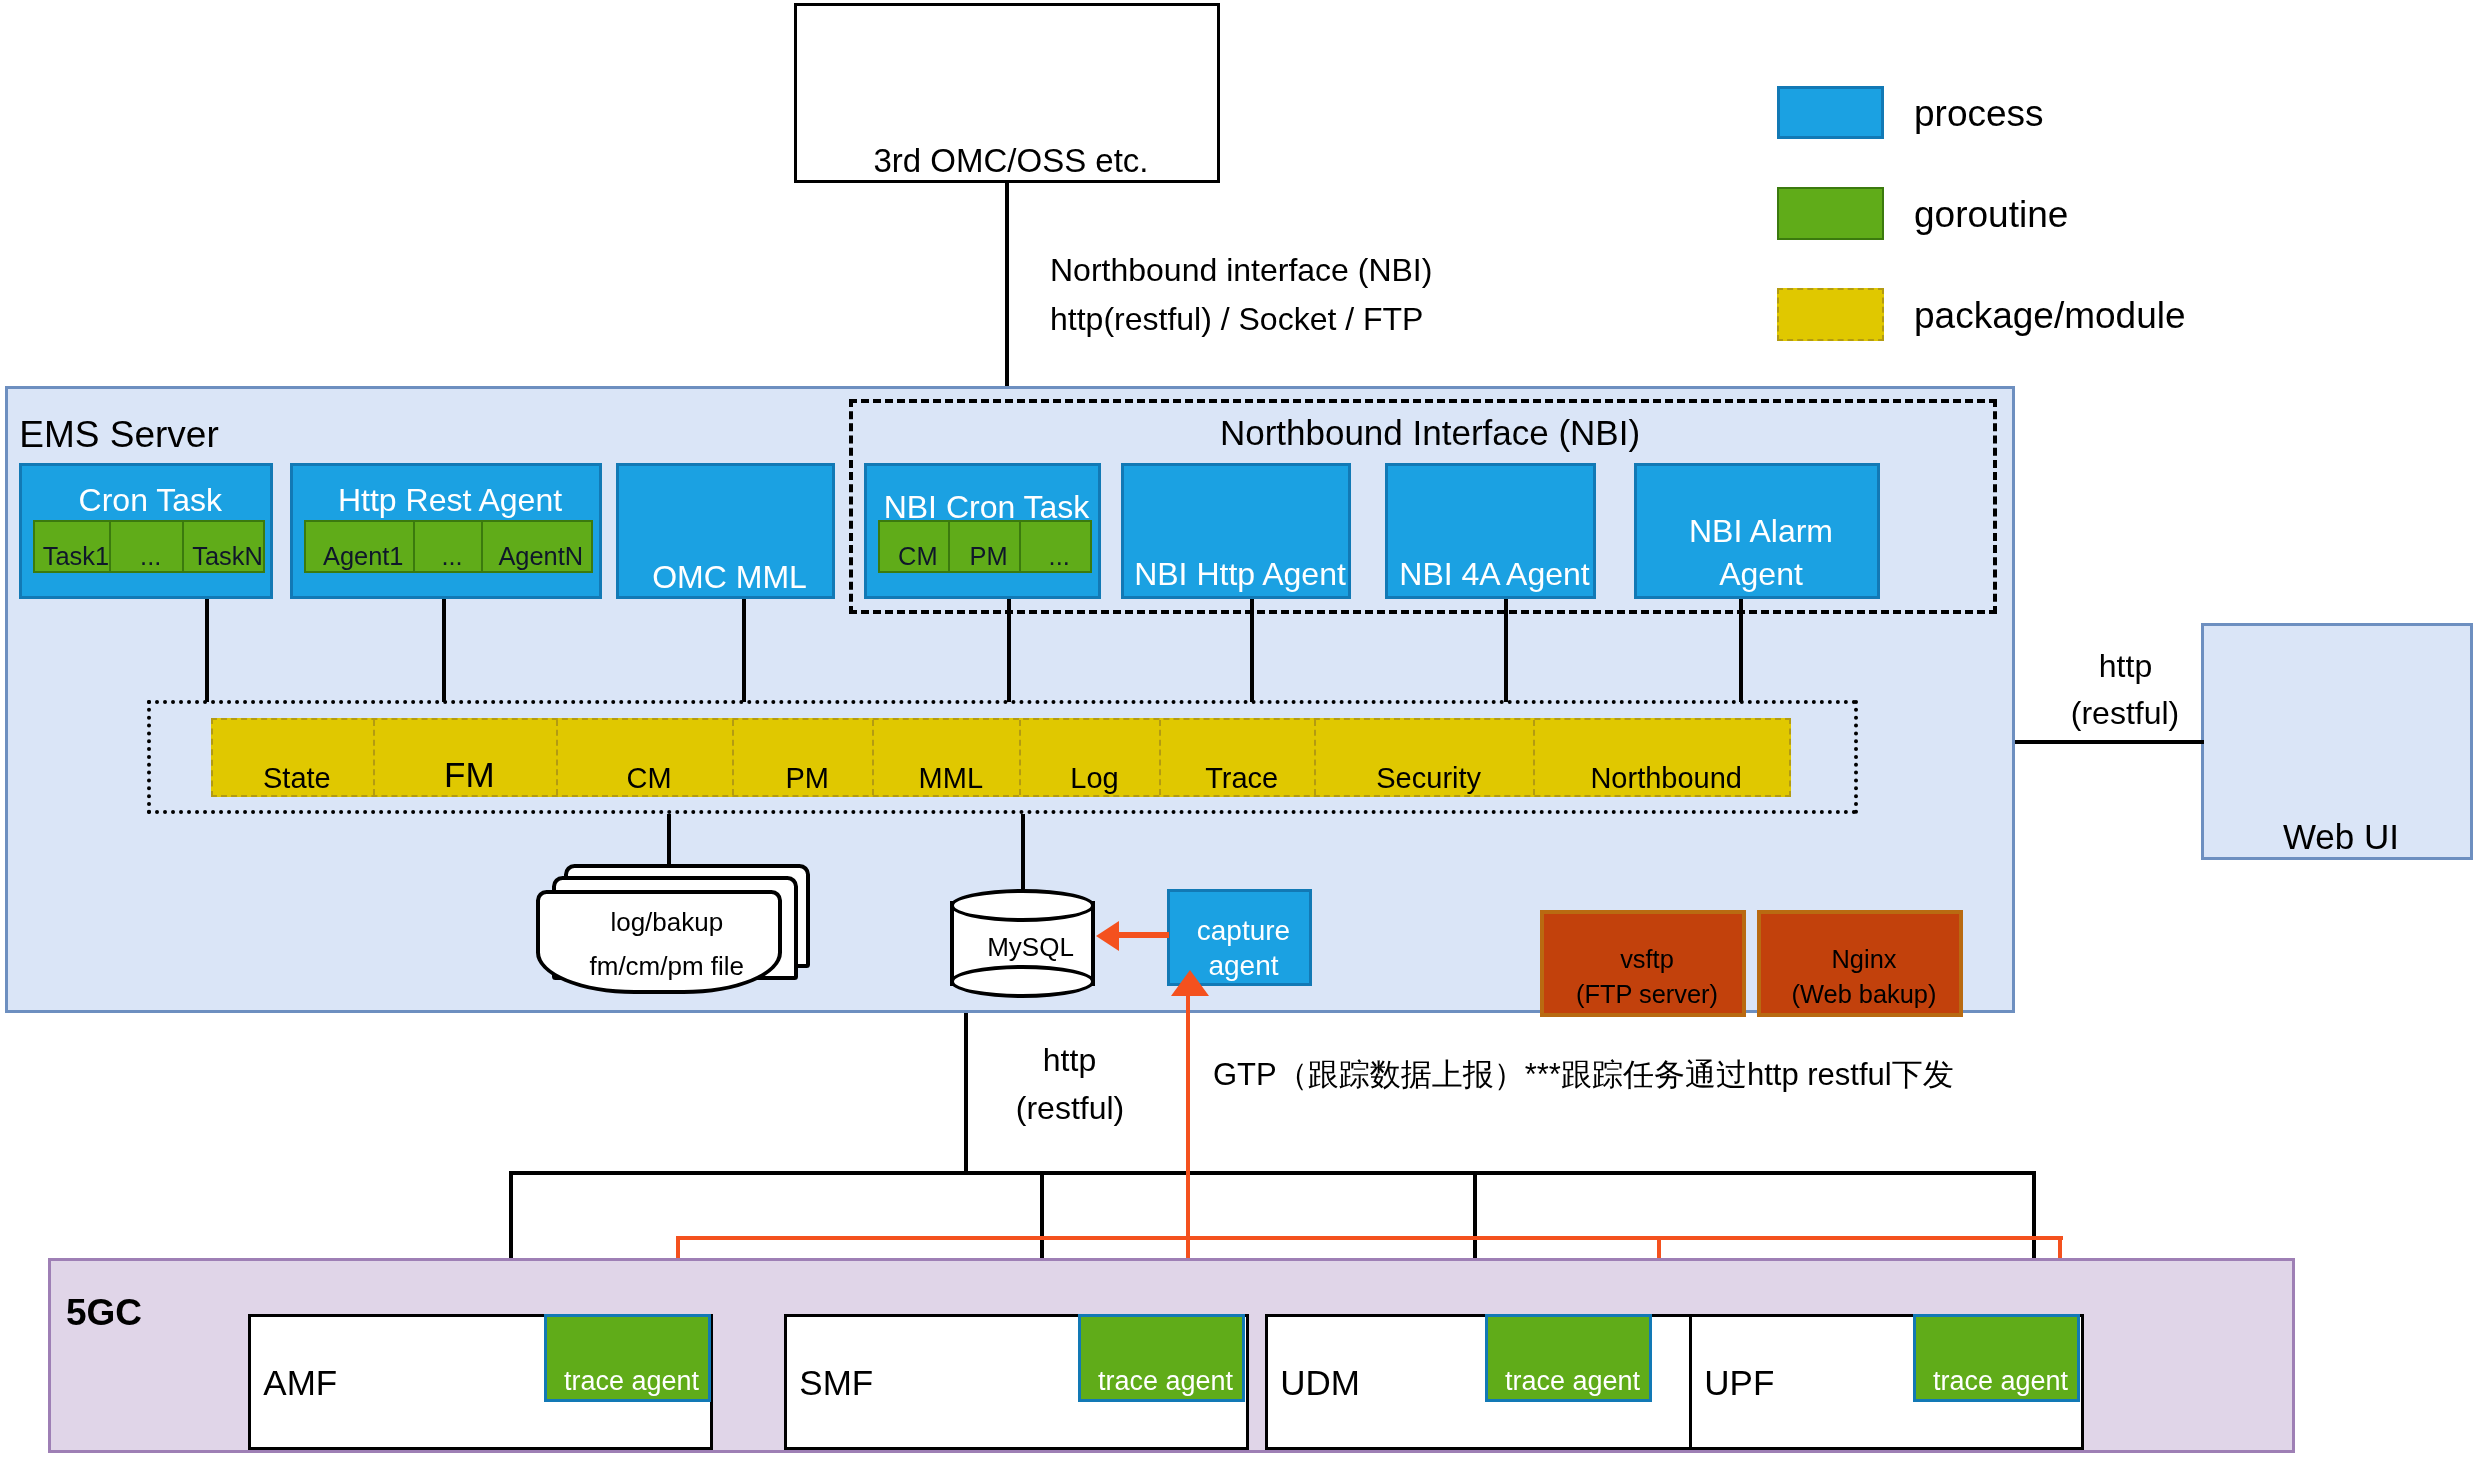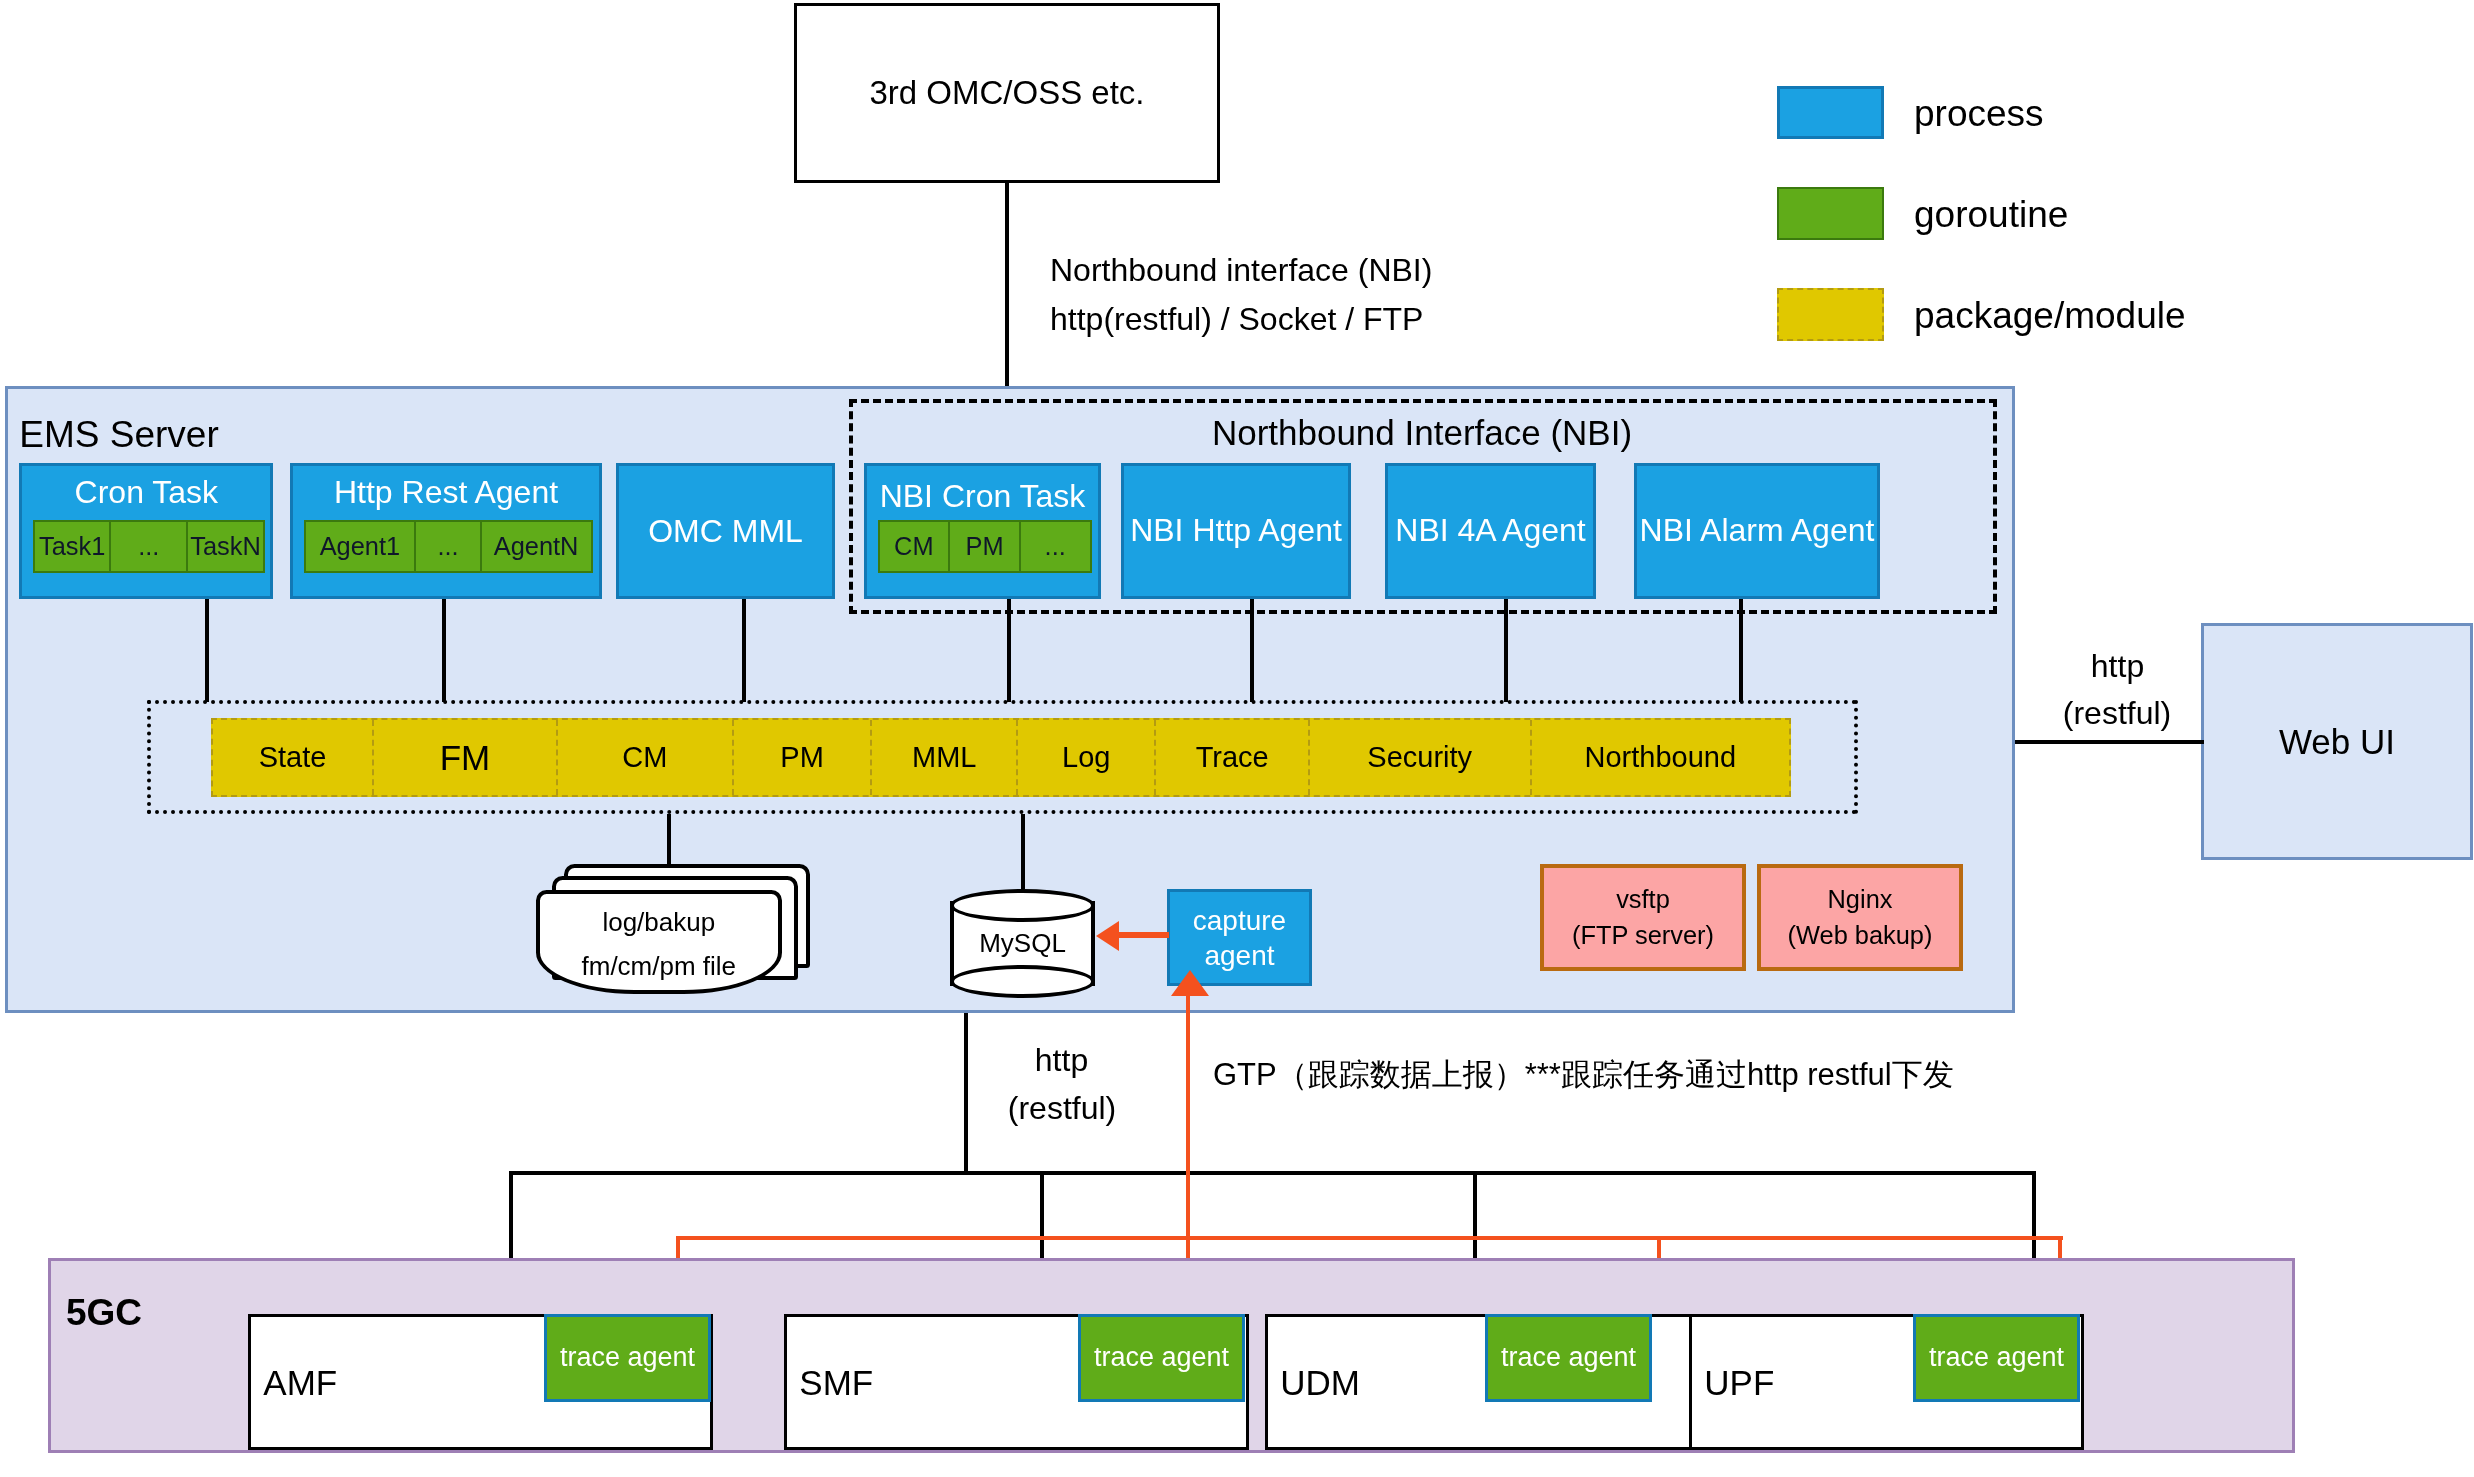--- a/index.html
+++ b/index.html
@@ -2,28 +2,28 @@
 <html style="font-size:14px"><head>
 <meta charset="utf-8">
 <style>
   html,body{margin:0;padding:0;background:#fff;}
   body{
     width:2475px;height:1478px;position:relative;overflow:hidden;
     font-family:"Liberation Sans","DejaVu Sans",sans-serif;
     color:#000;
   }
   .abs{position:absolute;box-sizing:border-box;}
-  .ctr{display:flex;align-items:center;justify-content:center;text-align:center;}
+  .ctr{display:flex;align-items:flex-end;justify-content:center;text-align:center;padding-left:8px;}
 
   
   .box-white{background:#fff;border:3.5px solid #000;}
   .box-process{background:#1BA1E2;border:3.5px solid #1279B5;color:#fff;}
   .box-goroutine{background:#60AC19;border:2.6px solid #3B7A0E;color:#0f172a;}
   .box-module{background:#E0C800;border:2.6px dashed #B39B12;}
-  .box-orange{background:#fca5a5;border:4.4px solid #B96A11;}
+  .box-orange{background:#c2410c;border:4.4px solid #B96A11;margin-top:46px;}
   .box-webui{background:#DAE5F7;border:3.5px solid #6D8FC0;}
 
   .ems{background:#DAE5F7;border:3.5px solid #6D8FC0;}
   .gc5{background:#E0D5E8;border:3.5px solid #9E7FB5;}
 
   .dashed-blk{border:4.4px dashed #000;background:transparent;}
 
   
   .vline{background:#000;width:3.5px;}
   .hline{background:#000;height:3.5px;}

